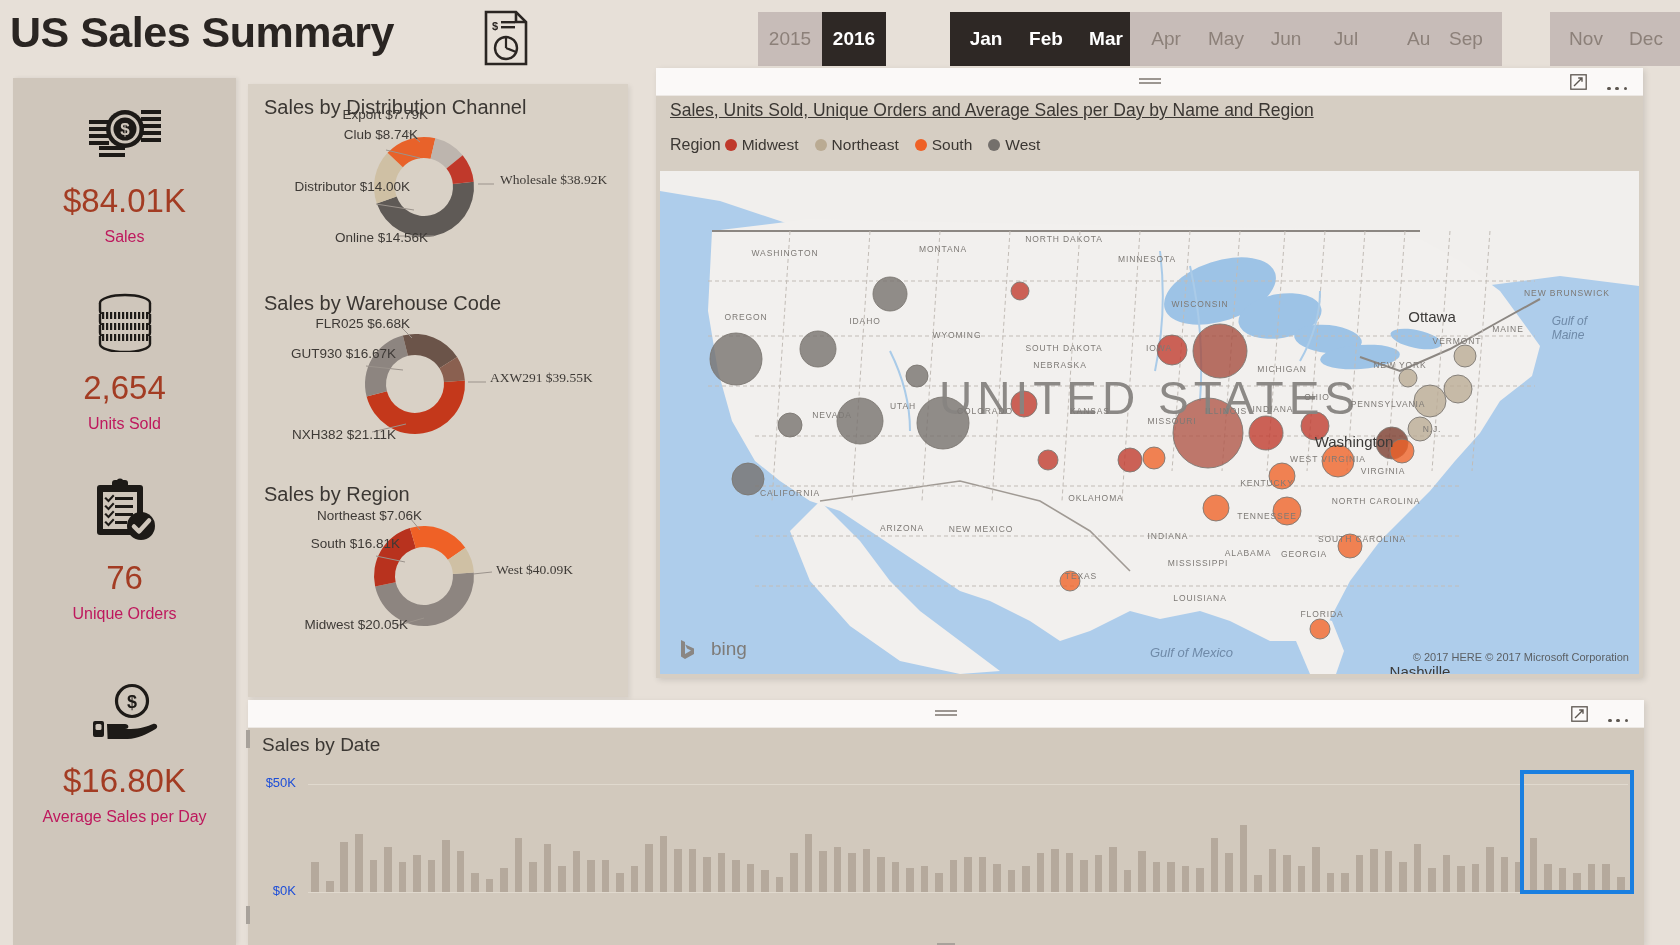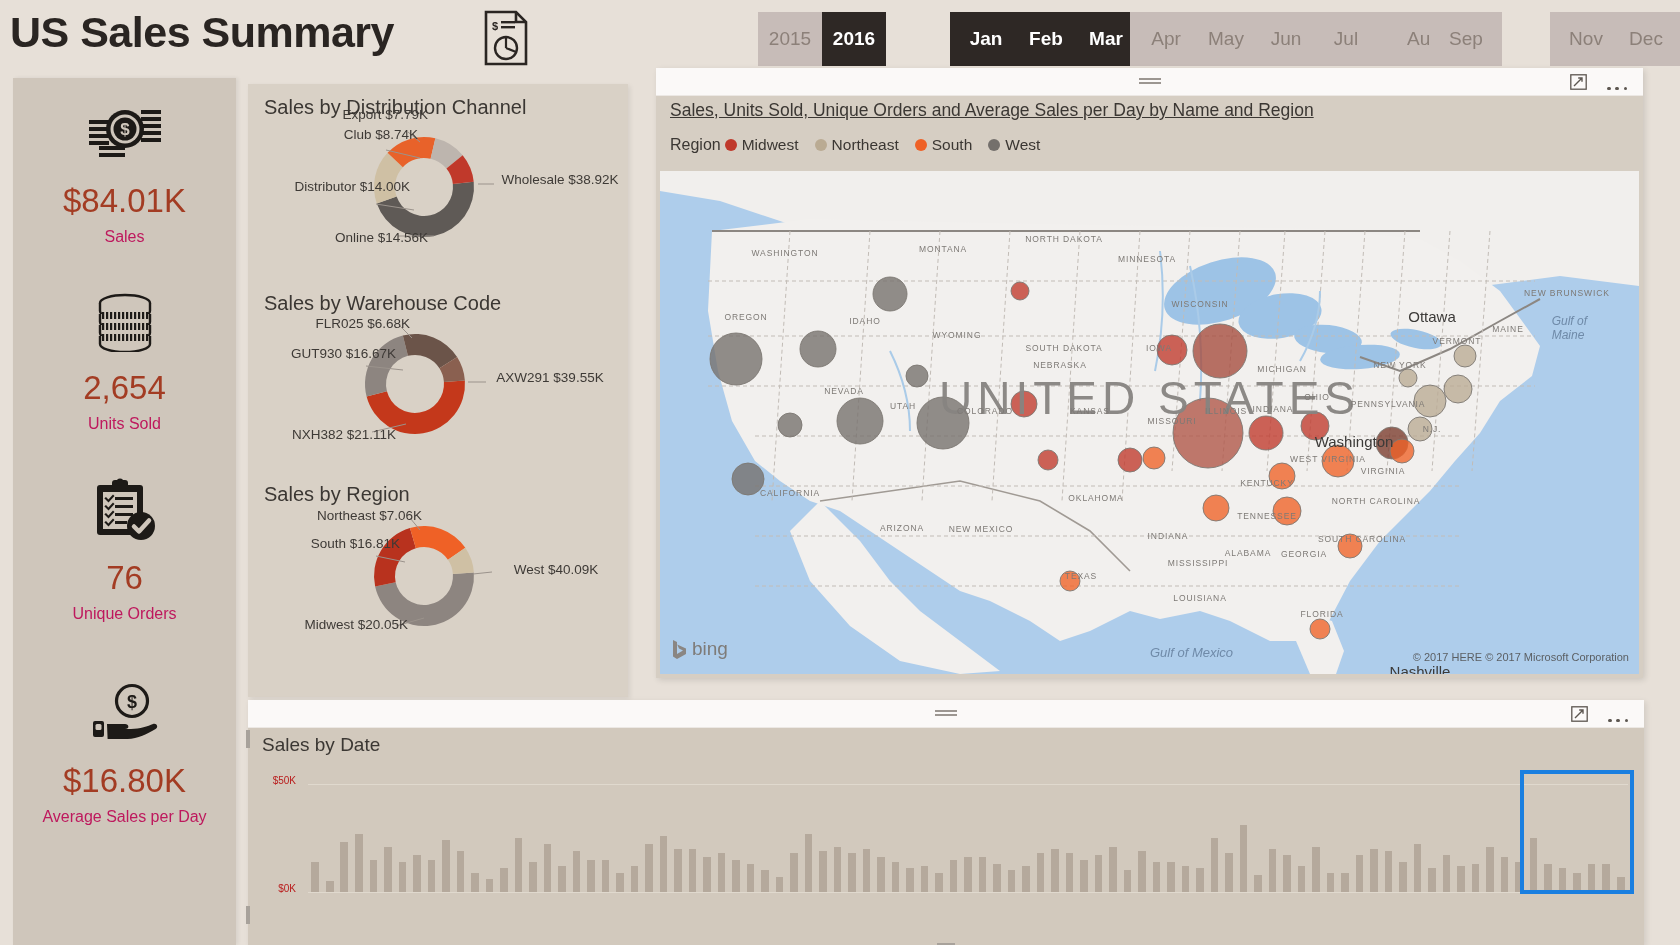--- a/index.html
+++ b/index.html
@@ -54,21 +54,21 @@
   }
   .donut-title {
     position: absolute; left: 16px; font-size: 20px; color: #3b3733;
     font-family: "Liberation Sans", sans-serif;
   }
   .dlabel {
     position: absolute; font-size: 13.5px; color: #3e3a36;
     font-family: "Liberation Sans", sans-serif; white-space: pre-line;
     line-height: 1.22;
   }
-  .dlabel.r { text-align: center; }
+  .dlabel.r { text-align: left; font-family: Liberation Serif, serif; }
   .dlabel.l { text-align: right; }
 
   
   #map-visual {
     position: absolute; left: 656px; top: 68px; width: 987px; height: 610px;
     background: #d6cec3;
     box-shadow: 2px 2px 6px rgba(0,0,0,0.12);
   }
   #map-header {
     position: absolute; left: 0; top: 0; width: 987px; height: 28px;
@@ -102,21 +102,21 @@
   }
   .city-label {
     position: absolute; font-size: 15px; color: #3c3a38; white-space: nowrap;
     transform: translate(-50%, -50%); pointer-events: none;
   }
   #us-watermark {
     position: absolute; left: 50%; top: 200px; transform: translateX(-50%);
     font-size: 46px; color: #878481; letter-spacing: 5px; white-space: nowrap;
     pointer-events: none; opacity: 0.95;
   }
-  #bing-logo { position: absolute; left: 12px; bottom: 14px; display: flex; align-items: center; gap: 5px; justify-content: flex-end; }
+  #bing-logo { position: absolute; left: 20px; bottom: 14px; display: flex; align-items: center; gap: 16px; justify-content: flex-end; }
   #bing-logo .bt { font-size: 19px; color: #7e7b78; }
   #map-attr { position: absolute; right: 10px; bottom: 11px; font-size: 11px; color: #5b5f63; }
   #gulf-label { position: absolute; left: 490px; bottom: 14px; font-size: 13px; color: #6f8aa8; font-style: italic; }
   #gulf-maine { position: absolute; right: 52px; top: 143px; font-size: 12px; color: #6f8aa8; font-style: italic; }
 
   
   #date-visual {
     position: absolute; left: 248px; top: 700px; width: 1396px; height: 245px;
     background: #d2c9bd;
     box-shadow: 2px 2px 6px rgba(0,0,0,0.1);
@@ -124,21 +124,21 @@
   #date-header {
     position: absolute; left: 0; top: 0; width: 1396px; height: 28px;
     background: #fbf9f8; border-bottom: 1px solid #ece8e4;
   }
   #date-drag-handle { position: absolute; left: 50%; top: 10px; transform: translateX(-50%); width: 22px; height: 7px; }
   #date-drag-handle i { display:block; height:2px; background:#9c9691; margin-bottom:2px; }
   #date-title { position: absolute; left: 14px; top: 34px; font-size: 19px; color: #3b3733; }
   #date-plot { position: absolute; left: 60px; top: 84px; width: 1320px; height: 108px; }
   .gridline { position: absolute; left: 0; width: 1320px; height: 1px; background: #e0d9ce; }
   .bar { position: absolute; bottom: 0; background: #b5a99c; }
-  .ytick { position: absolute; right: 1332px; font-size: 10px; color: #b91c1c; white-space: nowrap; }
+  .ytick { position: absolute; right: 1332px; font-size: 13px; color: #1d4ed8; white-space: nowrap; }
   #sel-box {
     position: absolute; border: 4px solid #1a7fe0; background: transparent;
     pointer-events: none;
   }
   .resize-bar { position: absolute; background: #a8a29b; }
 </style>
 </head>
 <body>
 
 <div id="header">
@@ -467,21 +467,21 @@
       <div class="st-label" style="left: 404px; top: 68px;">NORTH DAKOTA</div>
       <div class="st-label" style="left: 487px; top: 88px;">MINNESOTA</div>
       <div class="st-label" style="left: 86px; top: 146px;">OREGON</div>
       <div class="st-label" style="left: 205px; top: 150px;">IDAHO</div>
       <div class="st-label" style="left: 297px; top: 164px;">WYOMING</div>
       <div class="st-label" style="left: 404px; top: 177px;">SOUTH DAKOTA</div>
       <div class="st-label" style="left: 499px; top: 177px;">IOWA</div>
       <div class="st-label" style="left: 540px; top: 133px;">WISCONSIN</div>
       <div class="st-label" style="left: 622px; top: 198px;">MICHIGAN</div>
       <div class="st-label" style="left: 400px; top: 194px;">NEBRASKA</div>
-      <div class="st-label" style="left: 172px; top: 220px; margin-left: 12px;">NEVADA</div>
+      <div class="st-label" style="left: 172px; top: 244px;">NEVADA</div>
       <div class="st-label" style="left: 243px; top: 235px;">UTAH</div>
       <div class="st-label" style="left: 325px; top: 240px;">COLORADO</div>
       <div class="st-label" style="left: 430px; top: 240px;">KANSAS</div>
       <div class="st-label" style="left: 512px; top: 250px;">MISSOURI</div>
       <div class="st-label" style="left: 566px; top: 240px;">ILLINOIS</div>
       <div class="st-label" style="left: 613px; top: 238px;">INDIANA</div>
       <div class="st-label" style="left: 657px; top: 226px;">OHIO</div>
       <div class="st-label" style="left: 728px; top: 233px;">PENNSYLVANIA</div>
       <div class="st-label" style="left: 740px; top: 194px;">NEW YORK</div>
       <div class="st-label" style="left: 797px; top: 170px;">VERMONT</div>

